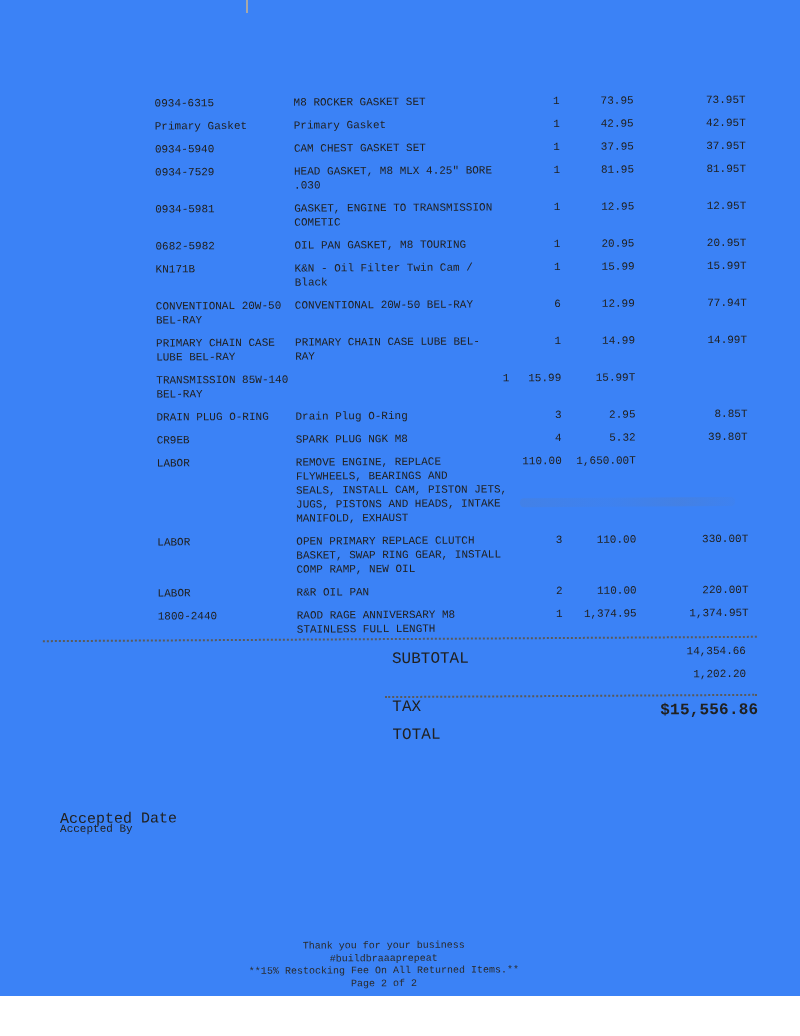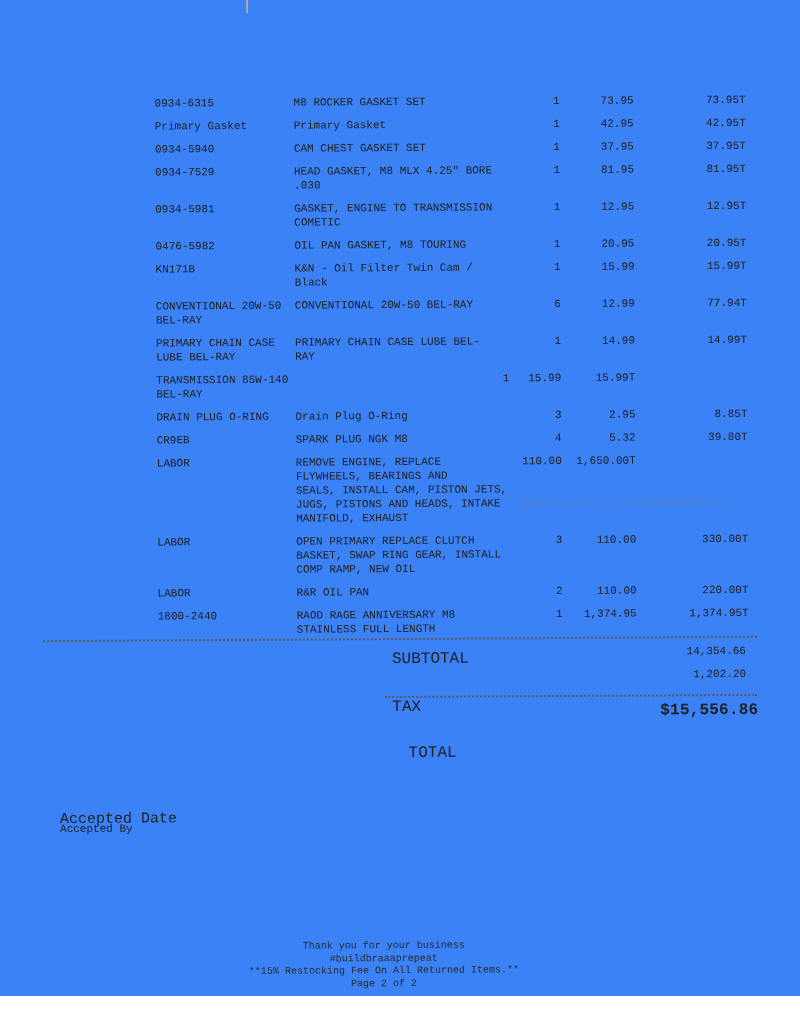--- a/index.html
+++ b/index.html
@@ -49,21 +49,21 @@
   .sep-2 {
     position:absolute; left:384px; top:696px; width:372px; height:0;
     border-top:2px dotted #5a5a5a;
   }
   .totals-label { position:absolute; left:391px; font-size:16px; }
   .totals-value { position:absolute; left:392px; width:353px; text-align:right; font-size:11px; }
   .lbl-subtotal { top:650px; }
   .val-subtotal { top:647px; }
   .lbl-tax { top:698px; }
   .val-tax { top:670px; }
-  .lbl-total { top:744px;margin-left:16px; }
+  .lbl-total { top:726px; }
   .val-total {
     top:703px; width:365px;
     font-size:16px; font-weight:bold; letter-spacing:.2px;
   }
   
   .accepted-by   { position:absolute; left:58px; top:821px; font-size:11px; }
   .accepted-date { position:absolute; left:58px; top:809px; font-size:15px; }
   
   .footer {
     position:absolute; left:0; top:940px; width:762px;
@@ -112,21 +112,21 @@
   </div>
         <div class="item-row">
     <div class="cell-part">0934-5981</div>
     <div class="cell-desc">GASKET, ENGINE TO TRANSMISSION
 COMETIC</div>
     <div class="cell-qty">1</div>
     <div class="cell-price">12.95</div>
     <div class="cell-amount">12.95T</div>
   </div>
         <div class="item-row">
-    <div class="cell-part">0476-5982</div>
+    <div class="cell-part">0682-5982</div>
     <div class="cell-desc">OIL PAN GASKET, M8 TOURING</div>
     <div class="cell-qty">1</div>
     <div class="cell-price">20.95</div>
     <div class="cell-amount">20.95T</div>
   </div>
         <div class="item-row">
     <div class="cell-part">KN171B</div>
     <div class="cell-desc">K&amp;N - Oil Filter Twin Cam / Black</div>
     <div class="cell-qty">1</div>
     <div class="cell-price">15.99</div>

